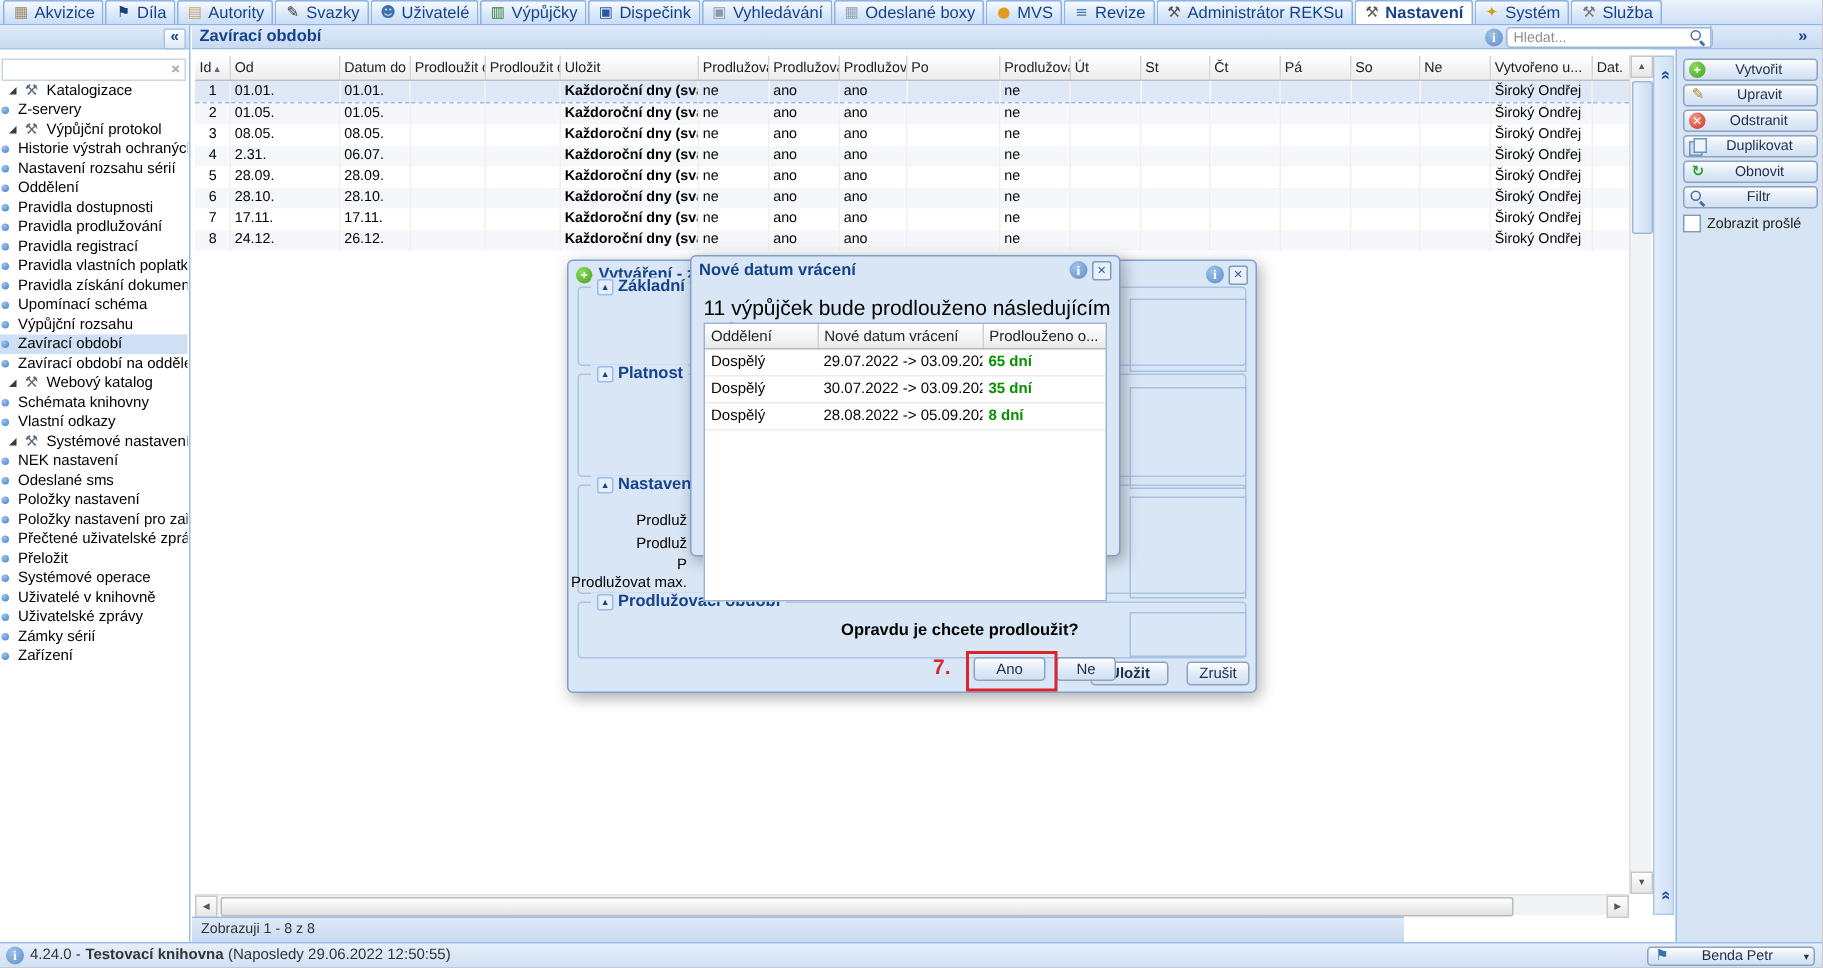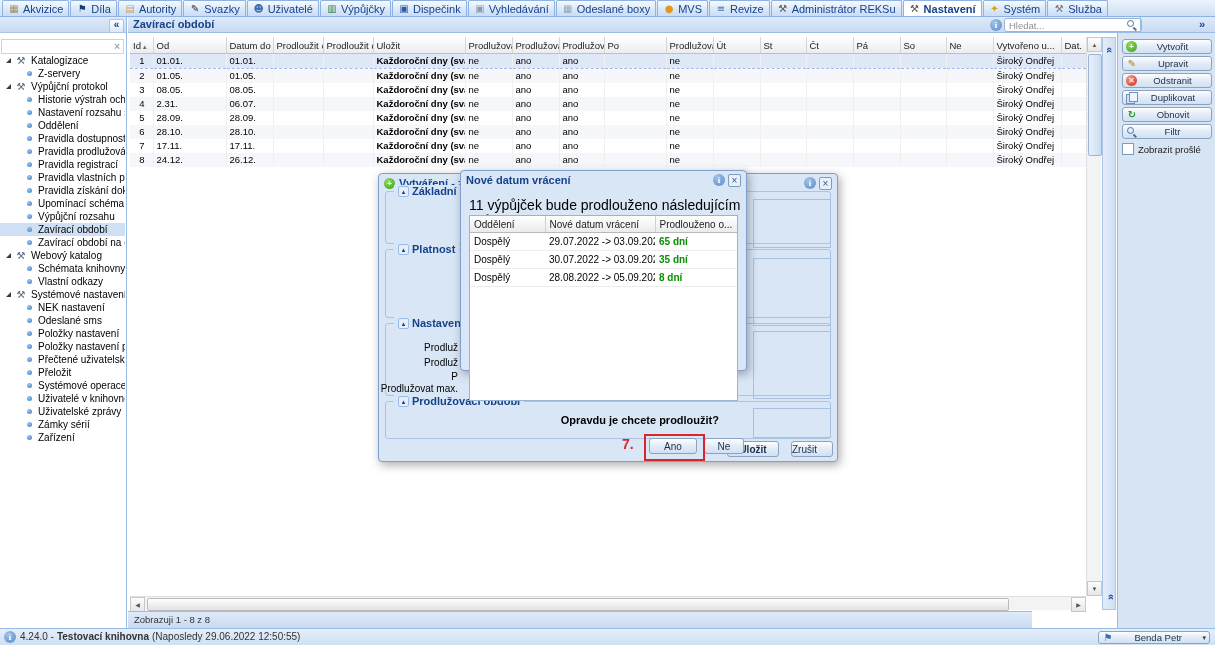--- a/index.html
+++ b/index.html
@@ -26,21 +26,21 @@
   #sb-collapse{position:absolute;right:2px;top:2px;width:13px;height:12px;line-height:10px;text-align:center;
           font-weight:bold;font-size:10px;color:#15428b;background:linear-gradient(#fff,#dce9f8);
           border:1px solid #aac4e4;border-radius:2px;cursor:pointer;}
   #sb-filter{position:absolute;left:1px;right:2px;top:22px;height:15px;background:#fff;
           border:1px solid #c5d6ea;box-sizing:border-box;}
   #sb-filter-clear{position:absolute;right:3px;top:1px;color:#98a8bc;font-weight:bold;font-size:10px;cursor:pointer;}
   #tree{position:absolute;left:0;right:1px;top:37px;}
   .tree-item{height:13px;line-height:13px;display:flex;align-items:center;font-size:10px;
              white-space:nowrap;overflow:hidden;cursor:pointer;}
   .tree-item.node{padding-left:6px;}
-  .tree-item.leaf{padding-left:26px;}
+  .tree-item.leaf{}
   .tree-item.selected{background:#cfe0f5;}
   .caret{width:0;height:0;border-left:5px solid transparent;border-bottom:5px solid #3a3a3a;margin-right:4px;}
   .tree-item .ico{margin-right:4px;}
   .bullet{width:5px;height:5px;border-radius:50%;margin:0 6px 0 1px;
           background:radial-gradient(circle at 35% 30%,#9cc4ee,#3f7fc4);flex:0 0 auto;}
 
   
   #main-header{position:absolute;left:128px;top:17px;width:1087px;height:16px;
           background:linear-gradient(#dfeafa,#c8daf0);border-bottom:1px solid #99bbe8;box-sizing:border-box;}
   #panel-title{position:absolute;left:5px;top:1px;font-weight:bold;color:#15428b;font-size:11px;}
@@ -78,21 +78,21 @@
   .sbtn{position:absolute;width:15px;height:15px;line-height:15px;text-align:center;font-size:6px;color:#555;
         background:linear-gradient(#fdfdfd,#e6e6e8);border:1px solid #c7c7c7;box-sizing:border-box;cursor:pointer;}
   #vthumb{position:absolute;left:1px;top:17px;width:12px;height:100px;border:1px solid #9db6d6;border-radius:2px;
         background:linear-gradient(90deg,#e8f1fb,#cbdcf1);cursor:grab;}
   #cstrip{position:absolute;left:1102px;top:37px;width:14px;height:573px;box-sizing:border-box;
         background:linear-gradient(90deg,#e3edfa,#cfe0f4);border:1px solid #aac4e4;}
   .chev{position:absolute;left:1px;width:12px;text-align:center;color:#1e4e9c;font-weight:bold;font-size:11px;cursor:pointer;}
   #hscroll{position:absolute;left:2px;top:563px;width:956px;height:14px;background:#f2f3f5;box-sizing:border-box;border-top:1px solid #e0e0e0;}
   #hthumb{position:absolute;left:17px;top:1px;width:860px;height:11px;border:1px solid #bbb;border-radius:2px;
         background:linear-gradient(#fdfdfd,#e2e2e4);cursor:grab;}
-  #grid-footer{position:absolute;left:128px;top:611px;width:904px;height:17px;box-sizing:border-box;
+  #grid-footer{position:absolute;left:128px;top:611px;width:808px;height:17px;box-sizing:border-box;
         background:linear-gradient(#dfeafa,#c8daf0);border-top:1px solid #99bbe8;
         font-size:9.5px;color:#333;line-height:16px;padding-left:6px;}
 
   
   #rightpanel{position:absolute;left:1117px;top:33px;width:98px;height:595px;background:#d7e4f4;
         border-left:1px solid #99bbe8;box-sizing:border-box;}
   .btn{display:flex;align-items:center;border:1px solid #89a3c1;border-radius:3px;box-sizing:border-box;
        background:linear-gradient(#fefefe,#e4edf8 45%,#d1e0f2);font-size:9.5px;color:#1c2e4a;cursor:pointer;}
   .action-btn{position:absolute;left:4px;width:90px;height:15px;padding:0 3px;}
   .action-btn .lbl{flex:1;text-align:center;}
@@ -673,21 +673,21 @@
         <div class="flabel" style="top: 209px;">Prodlužovat max.</div>
         <div class="rbox" style="top: 25px; height: 49px;"></div>
         <div class="rbox" style="top: 84px; height: 68px;"></div>
         <div class="rbox" style="top: 157px; height: 68px;"></div>
         <div class="rbox" style="top: 234px; height: 30px;"></div>
       </div>
     <div class="btn dlg-btn" style="right:58px;top:267px;width:52px;font-weight:bold;">
       <span class="lbl" style="flex:1;text-align:center;">Uložit</span>
     </div>
     <div class="btn dlg-btn" style="right:4px;top:267px;width:42px;">
-      <span class="lbl" style="flex:1;text-align:left;">Zrušit</span>
+      <span class="lbl" style="flex:1;text-align:center;">Zrušit</span>
     </div>
   </div>
 
   <div id="dlg-confirm" class="window">
     <div class="win-header">
       <span class="win-title">Nové datum vrácení</span>
       <span class="win-tools">
         <span class="tool-info">i</span>
         <span class="tool-close">×</span>
       </span>

